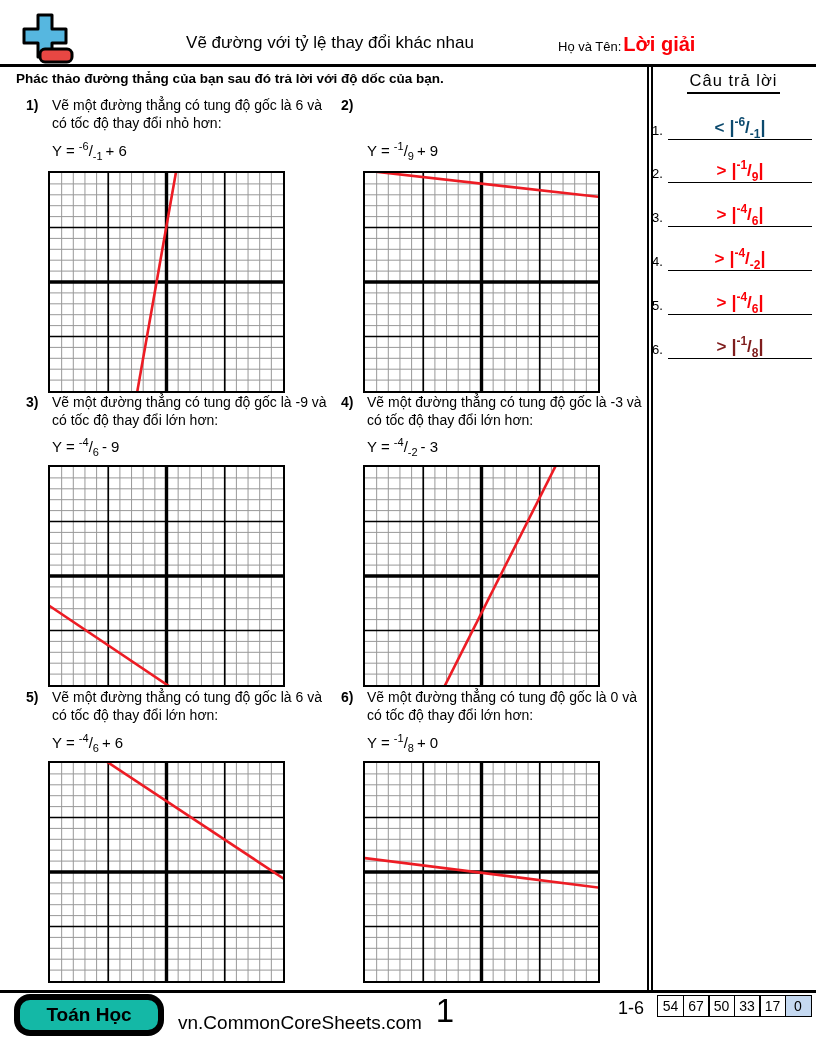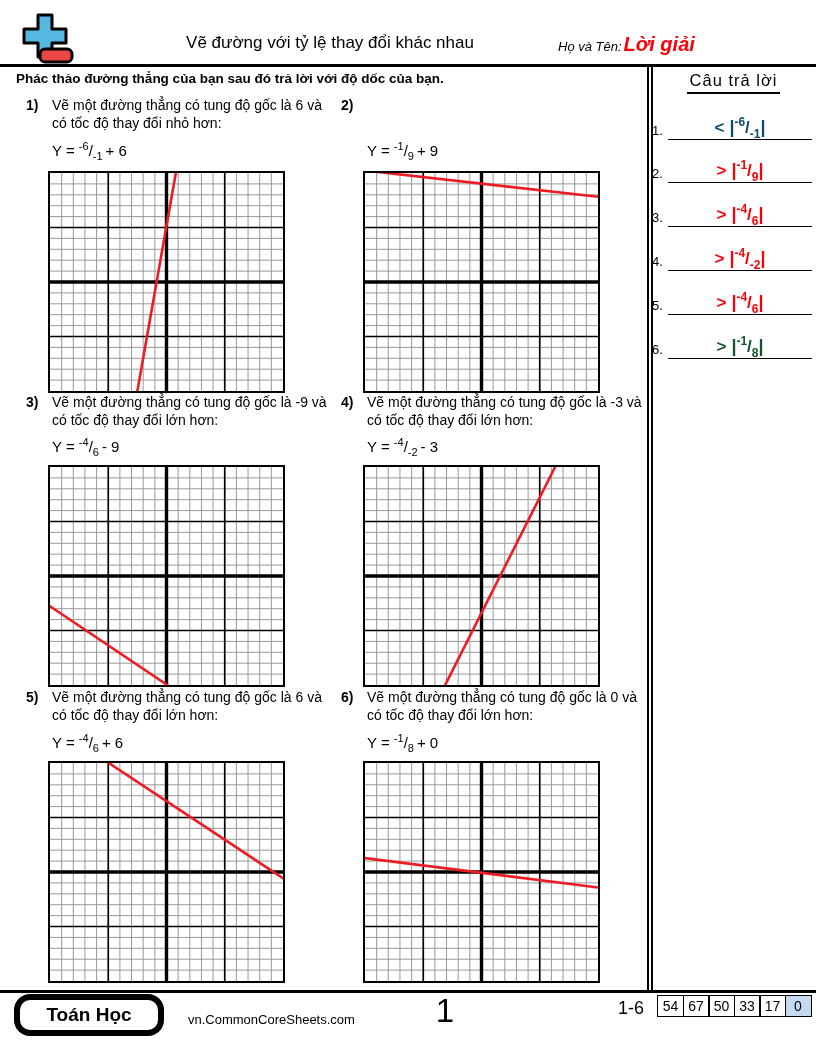--- a/index.html
+++ b/index.html
@@ -2,21 +2,21 @@
 <html><head>
 <meta charset="utf-8">
 <style>
   html,body{margin:0;padding:0;background:#fff;}
   .page{position:relative;width:816px;height:1056px;background:#fff;overflow:hidden;
         font-family:"Liberation Sans",sans-serif;color:#000;}
   .abs{position:absolute;}
 
   
   .title{left:90px;top:33px;width:480px;text-align:center;font-size:17px;}
-  .namebox{left:558px;top:33px;display:flex;align-items:baseline;white-space:nowrap;font-style:italic;}
+  .namebox{left:558px;top:33px;display:flex;align-items:baseline;white-space:nowrap;}
   .name-label{font-size:13px;}
   .name-value{font-size:20px;font-weight:bold;margin-left:2px;}
   .hrule{left:0;top:64px;width:816px;height:3px;background:#000;}
   .instruction{left:16px;top:71px;width:620px;font-size:13.5px;font-weight:bold;}
 
   
   .divider{left:647px;top:67px;width:2px;height:923px;border-left:2px solid #000;border-right:2px solid #000;}
   .ans-title-wrap{left:655px;top:71px;width:157px;text-align:center;}
   .ans-title{display:inline-block;font-size:16.5px;font-weight:normal;letter-spacing:1px;
              border-bottom:2px solid #000;padding:0 3px 2px;}
@@ -34,24 +34,24 @@
   .ptext{width:284px;font-size:14px;line-height:1.28;}
   .eq{font-size:15px;white-space:nowrap;}
   .eq .esup{font-size:11px;position:relative;top:-6px;}
   .eq .esub{font-size:11px;position:relative;top:4px;}
   .eq .tail{margin-left:3px;}
   .graph{position:absolute;width:233px;height:218px;border:2px solid #000;background:#fff;}
 
   
   .frule{left:0;top:990px;width:816px;height:3px;background:#000;}
   .badge{left:14px;top:994px;width:150px;height:42px;background:#000;border-radius:16px;}
-  .badge-inner{position:absolute;left:4px;top:4px;right:4px;bottom:4px;background:#ffffff;
+  .badge-inner{position:absolute;left:4px;top:4px;right:4px;bottom:4px;background:#14b8a6;
                border:2.5px solid #000;border-radius:12px;display:flex;align-items:center;
                justify-content:center;font-size:19px;font-weight:bold;white-space:nowrap;}
-  .site{left:188px;top:1012px;font-size:13px;}
+  .site{left:178px;top:1012px;font-size:19px;}
   .pageno{left:400px;top:992px;width:90px;text-align:center;font-size:33px;}
   .range{left:618px;top:998px;font-size:18px;}
   .scores{left:657px;top:995px;display:flex;}
   .score-cell{width:25px;height:20px;border:1.5px solid #000;margin-left:-1.5px;
               display:flex;align-items:center;justify-content:center;font-size:14px;}
   .score-cell:first-child{margin-left:0;}
 </style>
 </head>
 <body>
 
@@ -94,21 +94,21 @@
     <span class="ansval red" style="color: rgb(251, 0, 7);"><span class="op">&gt;</span><span class="bar">|</span><span class="sup">-4</span><span>/</span><span class="sub">-2</span><span class="bar">|</span></span>
   </div>
 
   <div class="abs ansnum" style="top:298px">5.</div>
   <div class="abs ansrow" style="top:278px">
     <span class="ansval red" style="color: rgb(251, 0, 7);"><span class="op">&gt;</span><span class="bar">|</span><span class="sup">-4</span><span>/</span><span class="sub">6</span><span class="bar">|</span></span>
   </div>
 
   <div class="abs ansnum" style="top:342px">6.</div>
   <div class="abs ansrow" style="top:322px">
-    <span class="ansval red" style="color: #14532d;"><span class="op">&gt;</span><span class="bar">|</span><span class="sup">-1</span><span>/</span><span class="sub">8</span><span class="bar">|</span></span>
+    <span class="ansval red" style="color: #7f1d1d;"><span class="op">&gt;</span><span class="bar">|</span><span class="sup">-1</span><span>/</span><span class="sub">8</span><span class="bar">|</span></span>
   </div>
 
   <div class="abs pnum" style="left:26px;top:97px">1)</div>
   <div class="abs ptext" style="left:52px;top:97px">Vẽ một đường thẳng có tung độ gốc là 6 và có tốc độ thay đổi nhỏ hơn:</div>
   <div class="abs eq" style="left:52px;top:142px">
     <span>Y =</span> <span class="esup">-6</span><span>/</span><span class="esub">-1</span><span class="tail">+ 6</span>
   </div>
   <div class="graph" style="left:48px;top:171px">
       <svg viewBox="-10 -10 20 20" preserveAspectRatio="none" width="100%" height="100%" style="display: block;">
         <line x1="-9" y1="-10" x2="-9" y2="10" stroke="#999999" stroke-width="1" vector-effect="non-scaling-stroke"></line>

